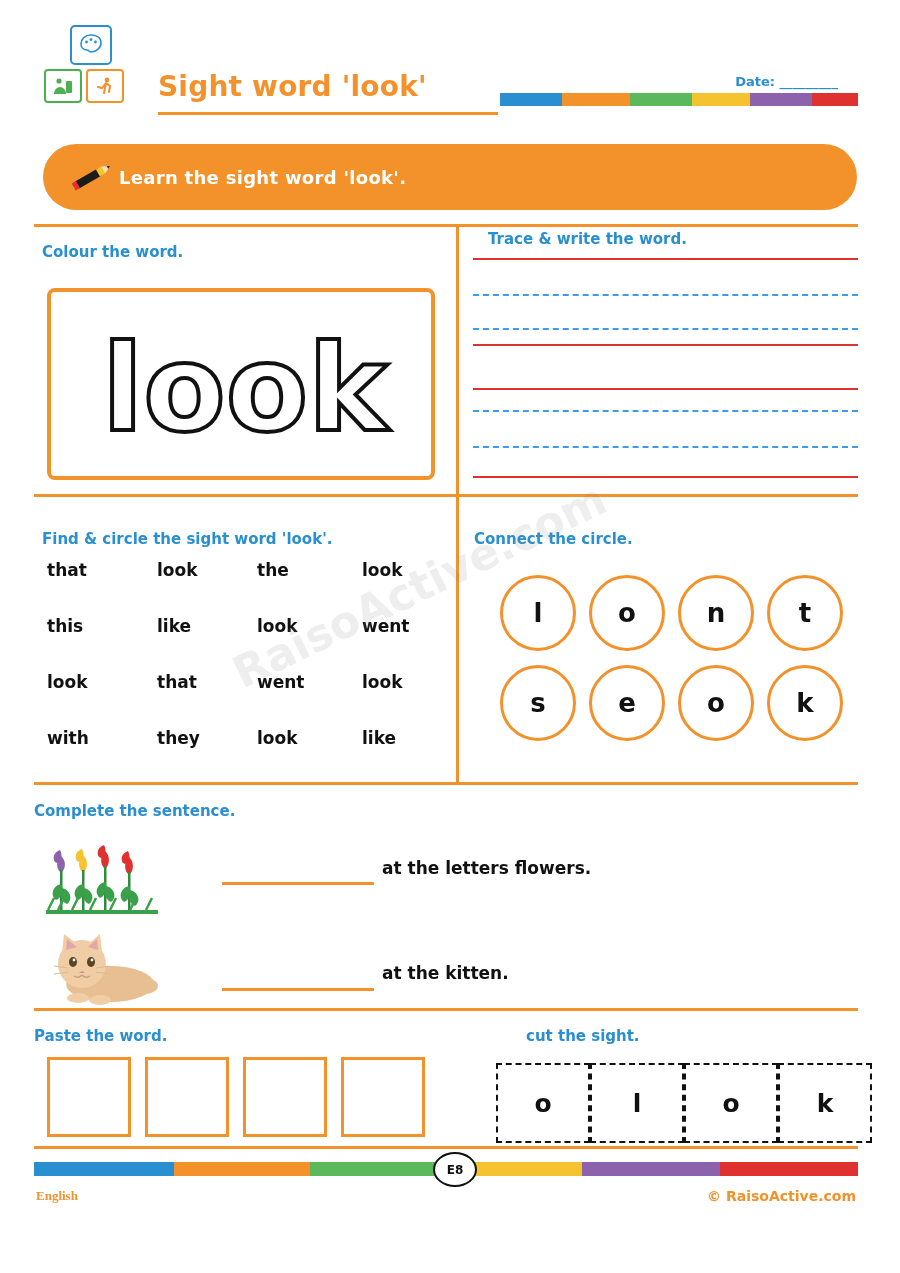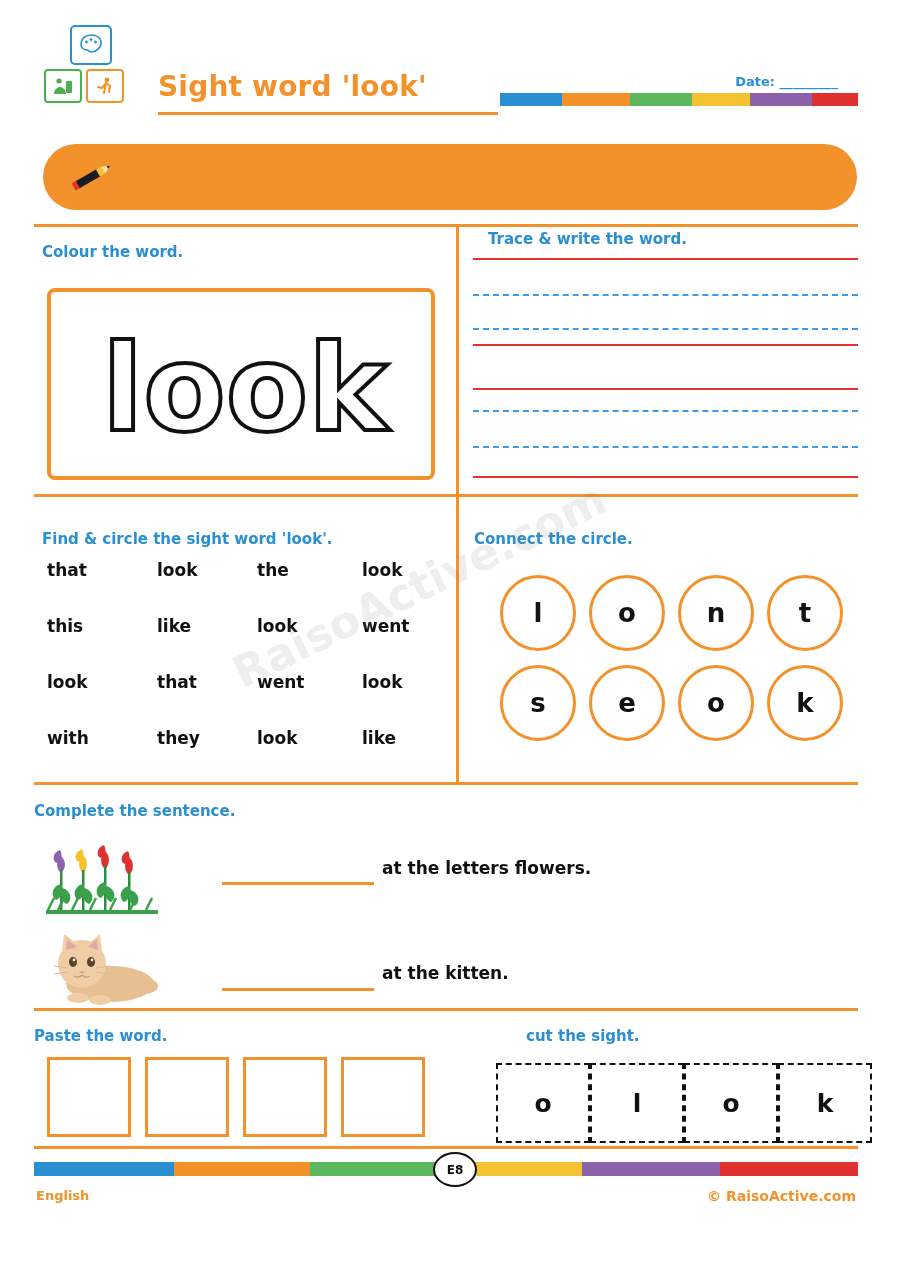--- a/index.html
+++ b/index.html
@@ -141,21 +141,21 @@
   .footer-stripe { position:absolute; left: 34px; top: 1162px; width: 824px; height: 14px; display:flex; }
   .footer-stripe span { height: 14px; display:block; }
   .badge {
     position:absolute; left: 433px; top: 1152px; width: 44px; height: 35px;
     border: 2px solid #111; border-radius: 50%; background:#fff;
     display:flex; align-items:center; justify-content:center;
     font-size: 12px; font-weight: bold; color:#111;
   }
   .footer-left {
     position:absolute; left: 36px; top: 1188px;
-    color:#f3912b; font-weight:bold; font-size: 13px;
+    color:#f3912b; font-weight:bold; font-size: 13px; font-family: Liberation Serif, serif;
   }
   .footer-right {
     position:absolute; right: 44px; top: 1188px;
     color:#f3912b; font-weight:bold; font-size: 14px;
   }
   
   .watermark {
     position:absolute; left: 215px; top: 560px;
     transform: rotate(-26deg);
     font-size: 44px; color: rgba(120,120,120,0.13);
@@ -207,20 +207,21 @@
       <svg width="44" height="32" viewBox="0 0 44 32">
         <g transform="rotate(-30 22 16)">
           <rect x="6" y="12" width="26" height="8" fill="#1c1c1c"></rect>
           <rect x="30" y="12" width="6" height="8" fill="#f5c330"></rect>
           <polygon points="36,12 44,16 36,20" fill="#f7e3b0"></polygon>
           <polygon points="41,14.5 44,16 41,17.5" fill="#1c1c1c"></polygon>
           <rect x="2" y="12" width="5" height="8" fill="#e03131"></rect>
         </g>
       </svg>
     </span>
+    <span class="instruction-text">Learn the sight word  'look'.</span>
   </div>
 
   <div class="hline" style="left:34px; top:224px; width:824px;"></div>
   <div class="hline" style="left:34px; top:494px; width:824px;"></div>
   <div class="hline" style="left:34px; top:782px; width:824px;"></div>
   <div class="hline" style="left:34px; top:1008px; width:824px;"></div>
   <div class="hline" style="left:34px; top:1146px; width:824px;"></div>
   <div class="vline" style="left:456px; top:224px; height:270px;"></div>
   <div class="vline" style="left:456px; top:494px; height:288px;"></div>
 

